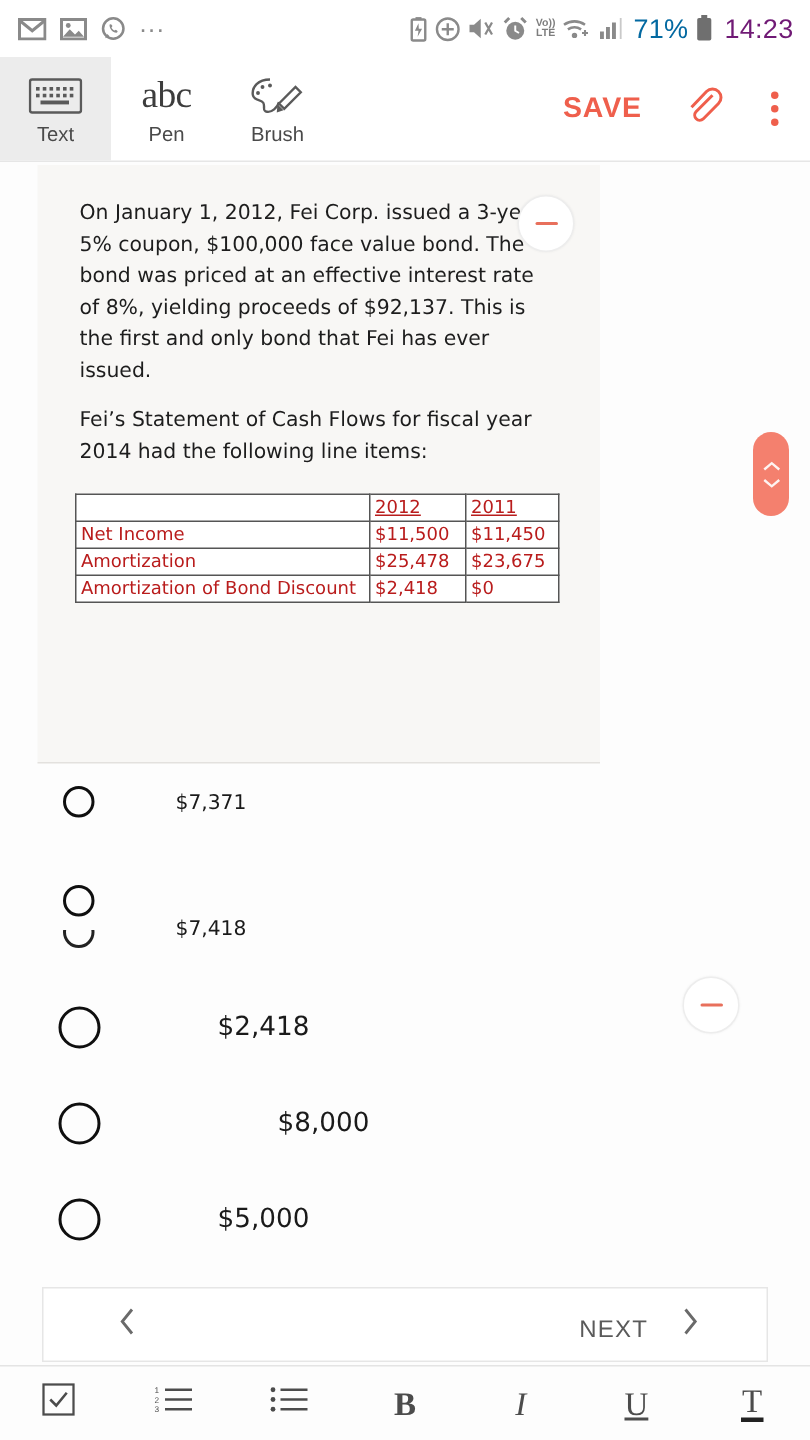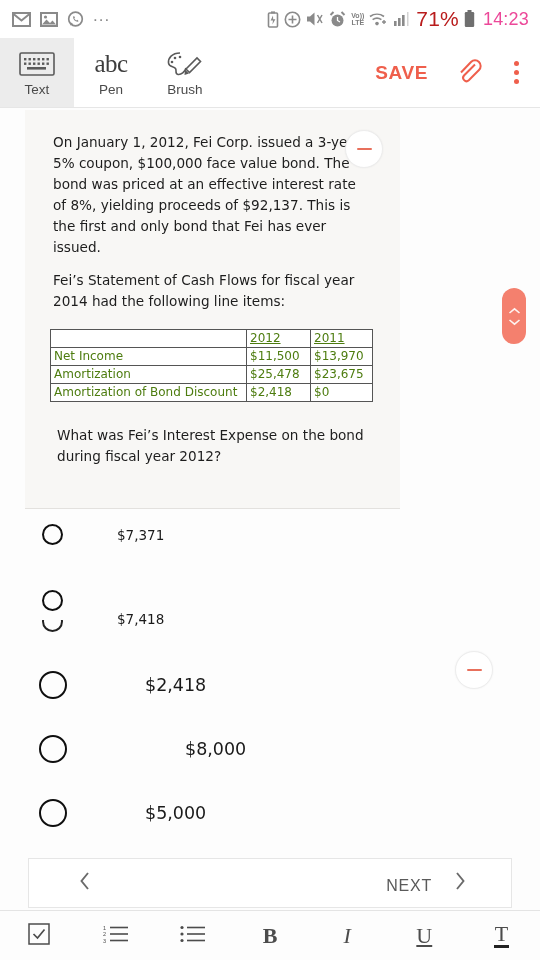--- a/index.html
+++ b/index.html
@@ -16,22 +16,22 @@
     position: absolute; left: 0; top: 0; width: 540px; height: 38px;
     background: #ffffff;
     display: flex; align-items: center;
     color: #7e7e7e;
   }
   .sb-left { display: flex; align-items: center; gap: 9px; padding-left: 12px; }
   .sb-right { margin-left: auto; display: flex; align-items: center; gap: 5px; padding-right: 11px; }
   .sb-ico { display: inline-flex; align-items: center; justify-content: center; }
   .sb-ico svg { display: block; }
   .sb-dots { font-size: 17px; letter-spacing: 1px; color: #8a8a8a; line-height: 10px; padding-bottom: 6px;}
-  .sb-pct { font-size: 21px; color: #b91c1c; letter-spacing: .2px; margin-left: 2px; }
-  .sb-time { font-size: 18px; color: #ec4899; letter-spacing: .2px; margin-left: 3px;}
+  .sb-pct { font-size: 18px; color: #0369a1; letter-spacing: .2px; margin-left: 2px; }
+  .sb-time { font-size: 18px; color: #701a75; letter-spacing: .2px; margin-left: 3px;}
   .volte { font-size: 7px; line-height: 7.5px; text-align: center; color: #7e7e7e; font-weight: bold; }
 
   
   .toolbar {
     position: absolute; left: 0; top: 38px; width: 540px; height: 70px;
     background: #ffffff;
     border-bottom: 1px solid #e6e6e6;
     display: flex; align-items: stretch;
   }
   .tool {
@@ -69,21 +69,21 @@
   }
   .qtext3 {
     position: absolute; left: 32px; top: 315px; width: 330px;
     font-size: 13.6px; line-height: 21px; color: #1d1d1d;
     font-family: "DejaVu Sans", sans-serif;
   }
   table.cf {
     position: absolute; left: 25px; top: 219px;
     border-collapse: collapse; background: #fff;
     font-family: "DejaVu Sans", sans-serif;
-    font-size: 12px; color: #4d7c0f;
+    font-size: 12px; color: #b91c1c;
   }
   table.cf td { border: 1px solid #555; padding: 1px 3px; height: 17px; line-height: 15px; white-space: nowrap;}
   table.cf td.lbl { width: 196px; }
   table.cf td.c1 { width: 64px; }
   table.cf td.c2 { width: 62px; }
   table.cf td.hd u { text-decoration: underline; }
   .qdivider {
     position: absolute; left: 25px; top: 508px; width: 375px; height: 1px; background: #e3e1de;
   }
   .opt { position: absolute; display: flex; align-items: center; cursor: pointer; }
@@ -306,36 +306,35 @@
     <table class="cf">
       <tbody>
           <tr>
         <td class="lbl hd"></td>
         <td class="c1 hd"><u>2012</u></td>
         <td class="c2 hd"><u>2011</u></td>
       </tr>
       <tr>
         <td class="lbl">Net Income</td>
         <td class="c1">$11,500</td>
-        <td class="c2">$13,970</td>
+        <td class="c2">$11,450</td>
       </tr>
       <tr>
         <td class="lbl">Amortization</td>
         <td class="c1">$25,478</td>
         <td class="c2">$23,675</td>
       </tr>
       <tr>
         <td class="lbl">Amortization of Bond Discount</td>
         <td class="c1">$2,418</td>
         <td class="c2">$0</td>
       </tr>
     </tbody>
       </table>
 
-    <div class="qtext3">What was Fei’s Interest Expense on the bond during fiscal year 2012?</div>
   </div>
   <div class="qdivider"></div>
 
   <div>
 
     <div class="opt" style="left:42px; top:524px;">
       <span class="radio-sm"></span>
       <span class="opt-lbl-sm" style="margin-left:54px;text-align:center;">$7,371</span>
     </div>
 

